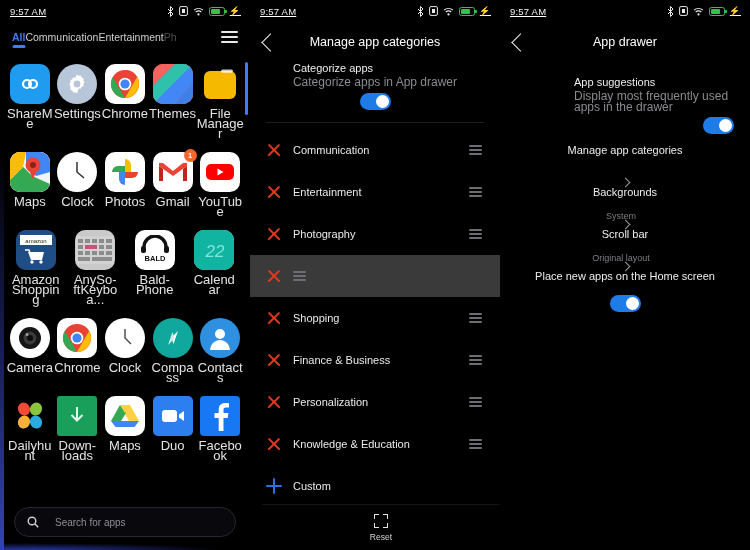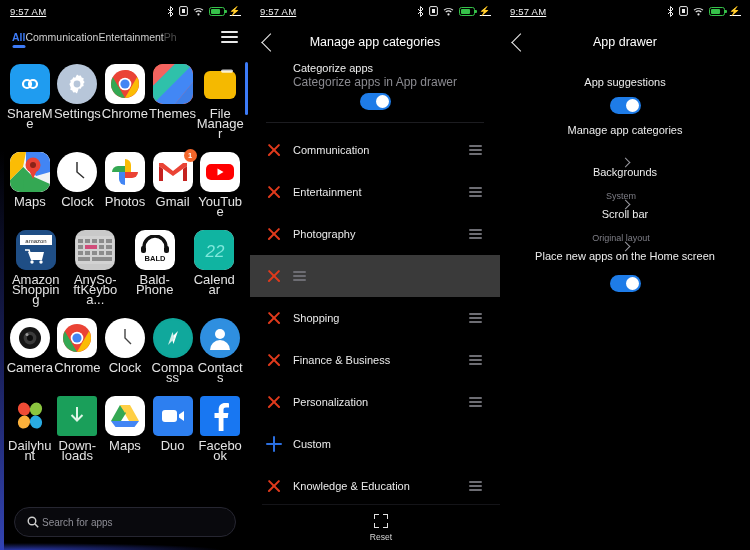--- a/index.html
+++ b/index.html
@@ -59,21 +59,21 @@
   .badge{
     position:absolute; top:-3px; right:-4px; width:13px; height:13px; border-radius:50%;
     background:#f4662a; color:#fff; font-size:7.5px; display:flex;
     align-items:center; justify-content:center; font-weight:bold;
   }
   .icon-wrap{ position:relative; }
 
   .searchbar {
     position:absolute; left:14px; right:14px; bottom:13px; height:30px;
     border:1px solid #262631; border-radius:16px; background:#09090d;
-    display:flex; align-items:center; padding:0 12px; gap:3px;
+    display:flex; align-items:center; padding:0 12px; gap:16px;
   }
   .search-ph { font-size:10px; color:#8e8e96; }
   .drawer-scroll{
     position:absolute; right:2px; top:62px; width:3px; height:53px;
     background:#3d7bf7; border-radius:2px;
   }
   .glow-left{
     position:absolute; left:0; top:150px; width:4px; height:400px;
     background:linear-gradient(180deg, rgba(40,50,140,0) 0%, rgba(48,60,170,.55) 55%, rgba(60,80,210,.85) 100%);
   }
@@ -652,37 +652,37 @@
             <i></i>
           </span>
         <span class="cat-label">Personalization</span>
         <span class="drag-handle">
             <i></i>
             <i></i>
             <i></i>
           </span>
       </div>
       <div class="cat-row">
-        <span class="cat-plus">
-            <i></i>
-            <i></i>
-          </span>
-        <span class="cat-label">Custom</span>
-      </div>
-      <div class="cat-row">
         <span class="cat-x">
             <i></i>
             <i></i>
           </span>
         <span class="cat-label">Knowledge &amp; Education</span>
         <span class="drag-handle">
             <i></i>
             <i></i>
             <i></i>
           </span>
+      </div>
+      <div class="cat-row">
+        <span class="cat-plus">
+            <i></i>
+            <i></i>
+          </span>
+        <span class="cat-label">Custom</span>
       </div>
     </div>
 
     <div class="reset-bar">
       <span class="reset-icon">
           <i></i>
           <i></i>
           <i></i>
           <i></i>
         </span>
@@ -711,23 +711,24 @@
           </span>
         <span class="bolt">⚡</span>
       </span>
     </div>
 
     <div class="navbar">
       <span class="back-chevron"></span>
       <span class="nav-title">App drawer</span>
     </div>
 
-    <div class="srow" style="min-height:52px; align-items:center; padding-top:14px;">
+    <div class="srow" style="min-height:52px; align-items:flex-end; padding-top:14px;">
       <div class="srow-texts">
         <div class="srow-title">App suggestions</div>
+        <div class="srow-sub" style="max-width:160px;">Display most frequently used apps in the drawer</div>
       </div>
       <span class="toggle" style="margin-top:4px;">
           <span class="knob"></span>
         </span>
     </div>
 
     <div class="srow" style="min-height:42px; margin-top:10px;">
       <div class="srow-title" style="flex:1;">Manage app categories</div>
       <span class="chev-right"></span>
     </div>

